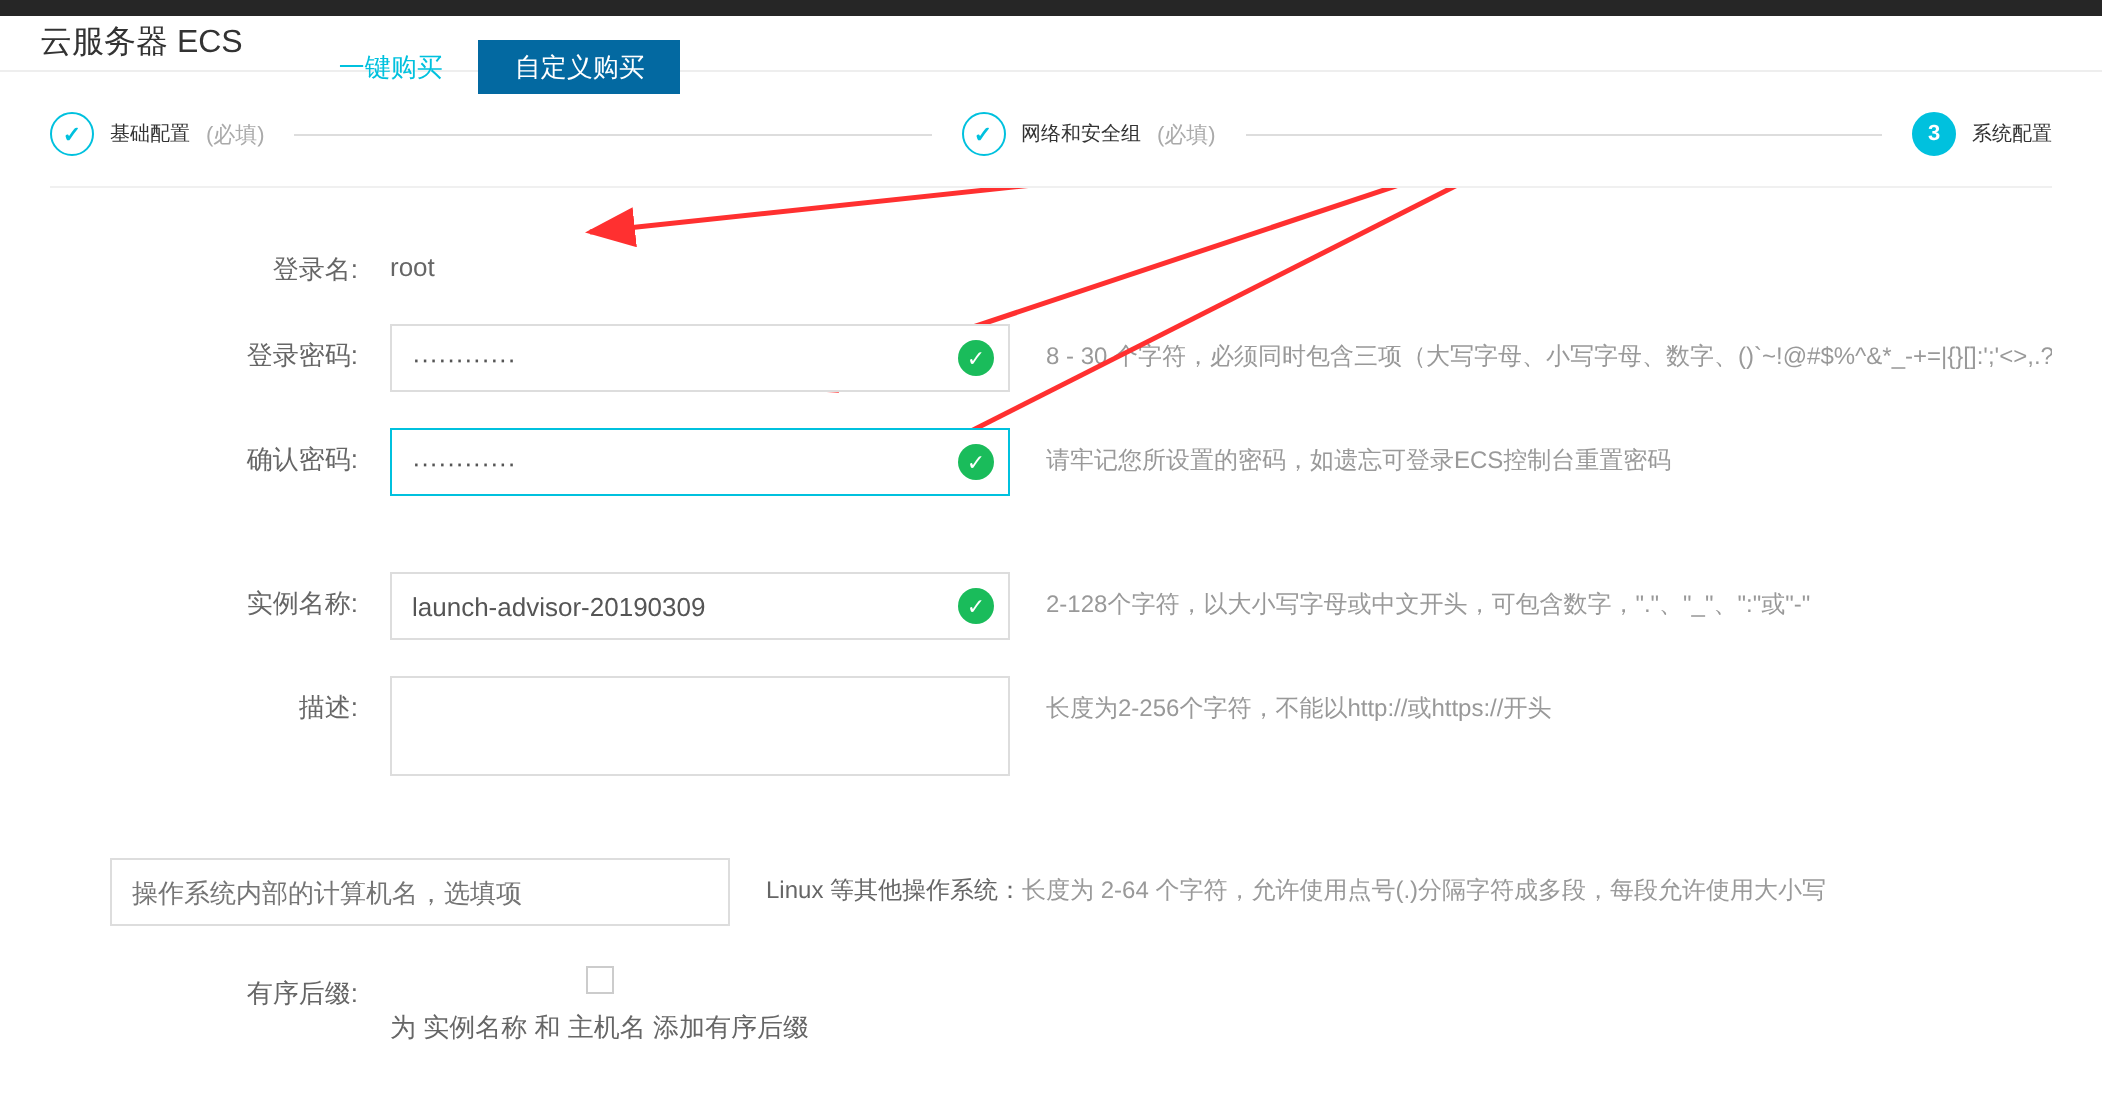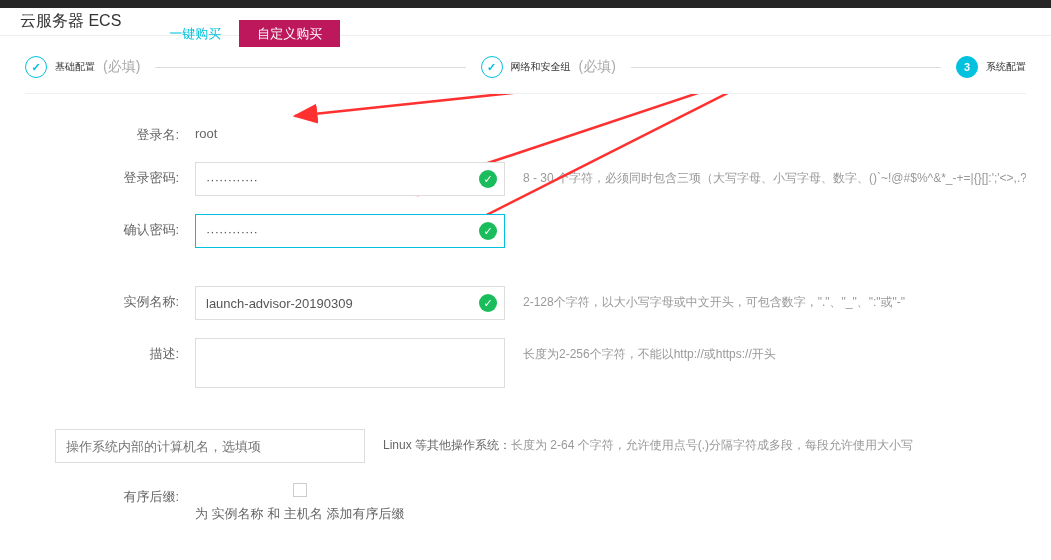--- a/index.html
+++ b/index.html
@@ -5,29 +5,29 @@
     * { box-sizing: border-box; margin: 0; padding: 0; }
     body { font-family: "Microsoft YaHei", "PingFang SC", sans-serif; font-size: 13px; color: #333; background: #fff; width: 1051px; }
     
     .topbar { background: #262626; height: 8px; }
     
     .header { display: flex; align-items: center; padding: 0 20px; border-bottom: 1px solid #eee; height: 28px; }
     .product-title { font-size: 16px; font-weight: 500; color: #333; margin-right: 30px; }
     .tabs { display: flex; height: 100%; margin-top: 24px; }
     .tab { padding: 0 18px; display: flex; align-items: center; cursor: pointer; font-size: 13px; color: #666; }
     .tab.inactive { color: #00c1de; }
-    .tab.active { background: #be185d; color: #fff; }
+    .tab.active { background: #0369a1; color: #fff; }
     
     .steps { display: flex; align-items: center; padding: 20px 25px 15px; gap: 15px; }
     .step { display: flex; align-items: center; gap: 8px; }
     .step-icon { width: 22px; height: 22px; border-radius: 50%; border: 1.5px solid #00c1de; display: flex; align-items: center; justify-content: center; color: #00c1de; font-size: 11px; font-weight: bold; }
     .step-icon.filled { background: #00c1de; color: #fff; border-color: #00c1de; }
     .step-label { font-size: 10px; color: #333; font-weight: 500; }
     .step-label.active { color: #333; }
-    .step-required { font-size: 14px; color: #aaa; }
+    .step-required { font-size: 11px; color: #aaa; }
     .step-line { flex: 1; height: 1px; background: #ddd; }
     
     .form-area { padding: 25px 0 30px 30px; position: relative; border-top: 1px solid #f0f0f0; margin: 0 25px; }
     .form-row { display: flex; align-items: flex-start; margin-bottom: 18px; }
     .form-label { width: 140px; text-align: right; color: #666; font-size: 13px; padding-top: 7px; padding-right: 16px; }
     .form-control { display: flex; align-items: center; gap: 14px; }
     
     .radio-group { display: flex; gap: 28px; }
     .radio-item { display: flex; align-items: center; gap: 6px; cursor: pointer; font-size: 13px; color: #666; }
     .radio-circle { width: 14px; height: 14px; border-radius: 50%; border: 1px solid #ccc; display: flex; align-items: center; justify-content: center; }
@@ -118,20 +118,21 @@
     </div>
     <div class="hint">8 - 30 个字符，必须同时包含三项（大写字母、小写字母、数字、()`~!@#$%^&amp;*_-+=|{}[]:';'&lt;&gt;,.?/ 中</div>
   </div>
 
   <div class="form-row">
     <div class="form-label">确认密码:</div>
     <div class="input-wrap">
       <input type="text" class="text-input focused" value="············" style="">
       <span class="input-check">✓</span>
     </div>
+    <div class="hint">请牢记您所设置的密码，如遗忘可登录ECS控制台重置密码</div>
   </div>
 
   <div class="spacer"></div>
 
   <div class="form-row">
     <div class="form-label">实例名称:</div>
     <div class="input-wrap">
       <input type="text" class="text-input" value="launch-advisor-20190309" style="">
       <span class="input-check">✓</span>
     </div>

